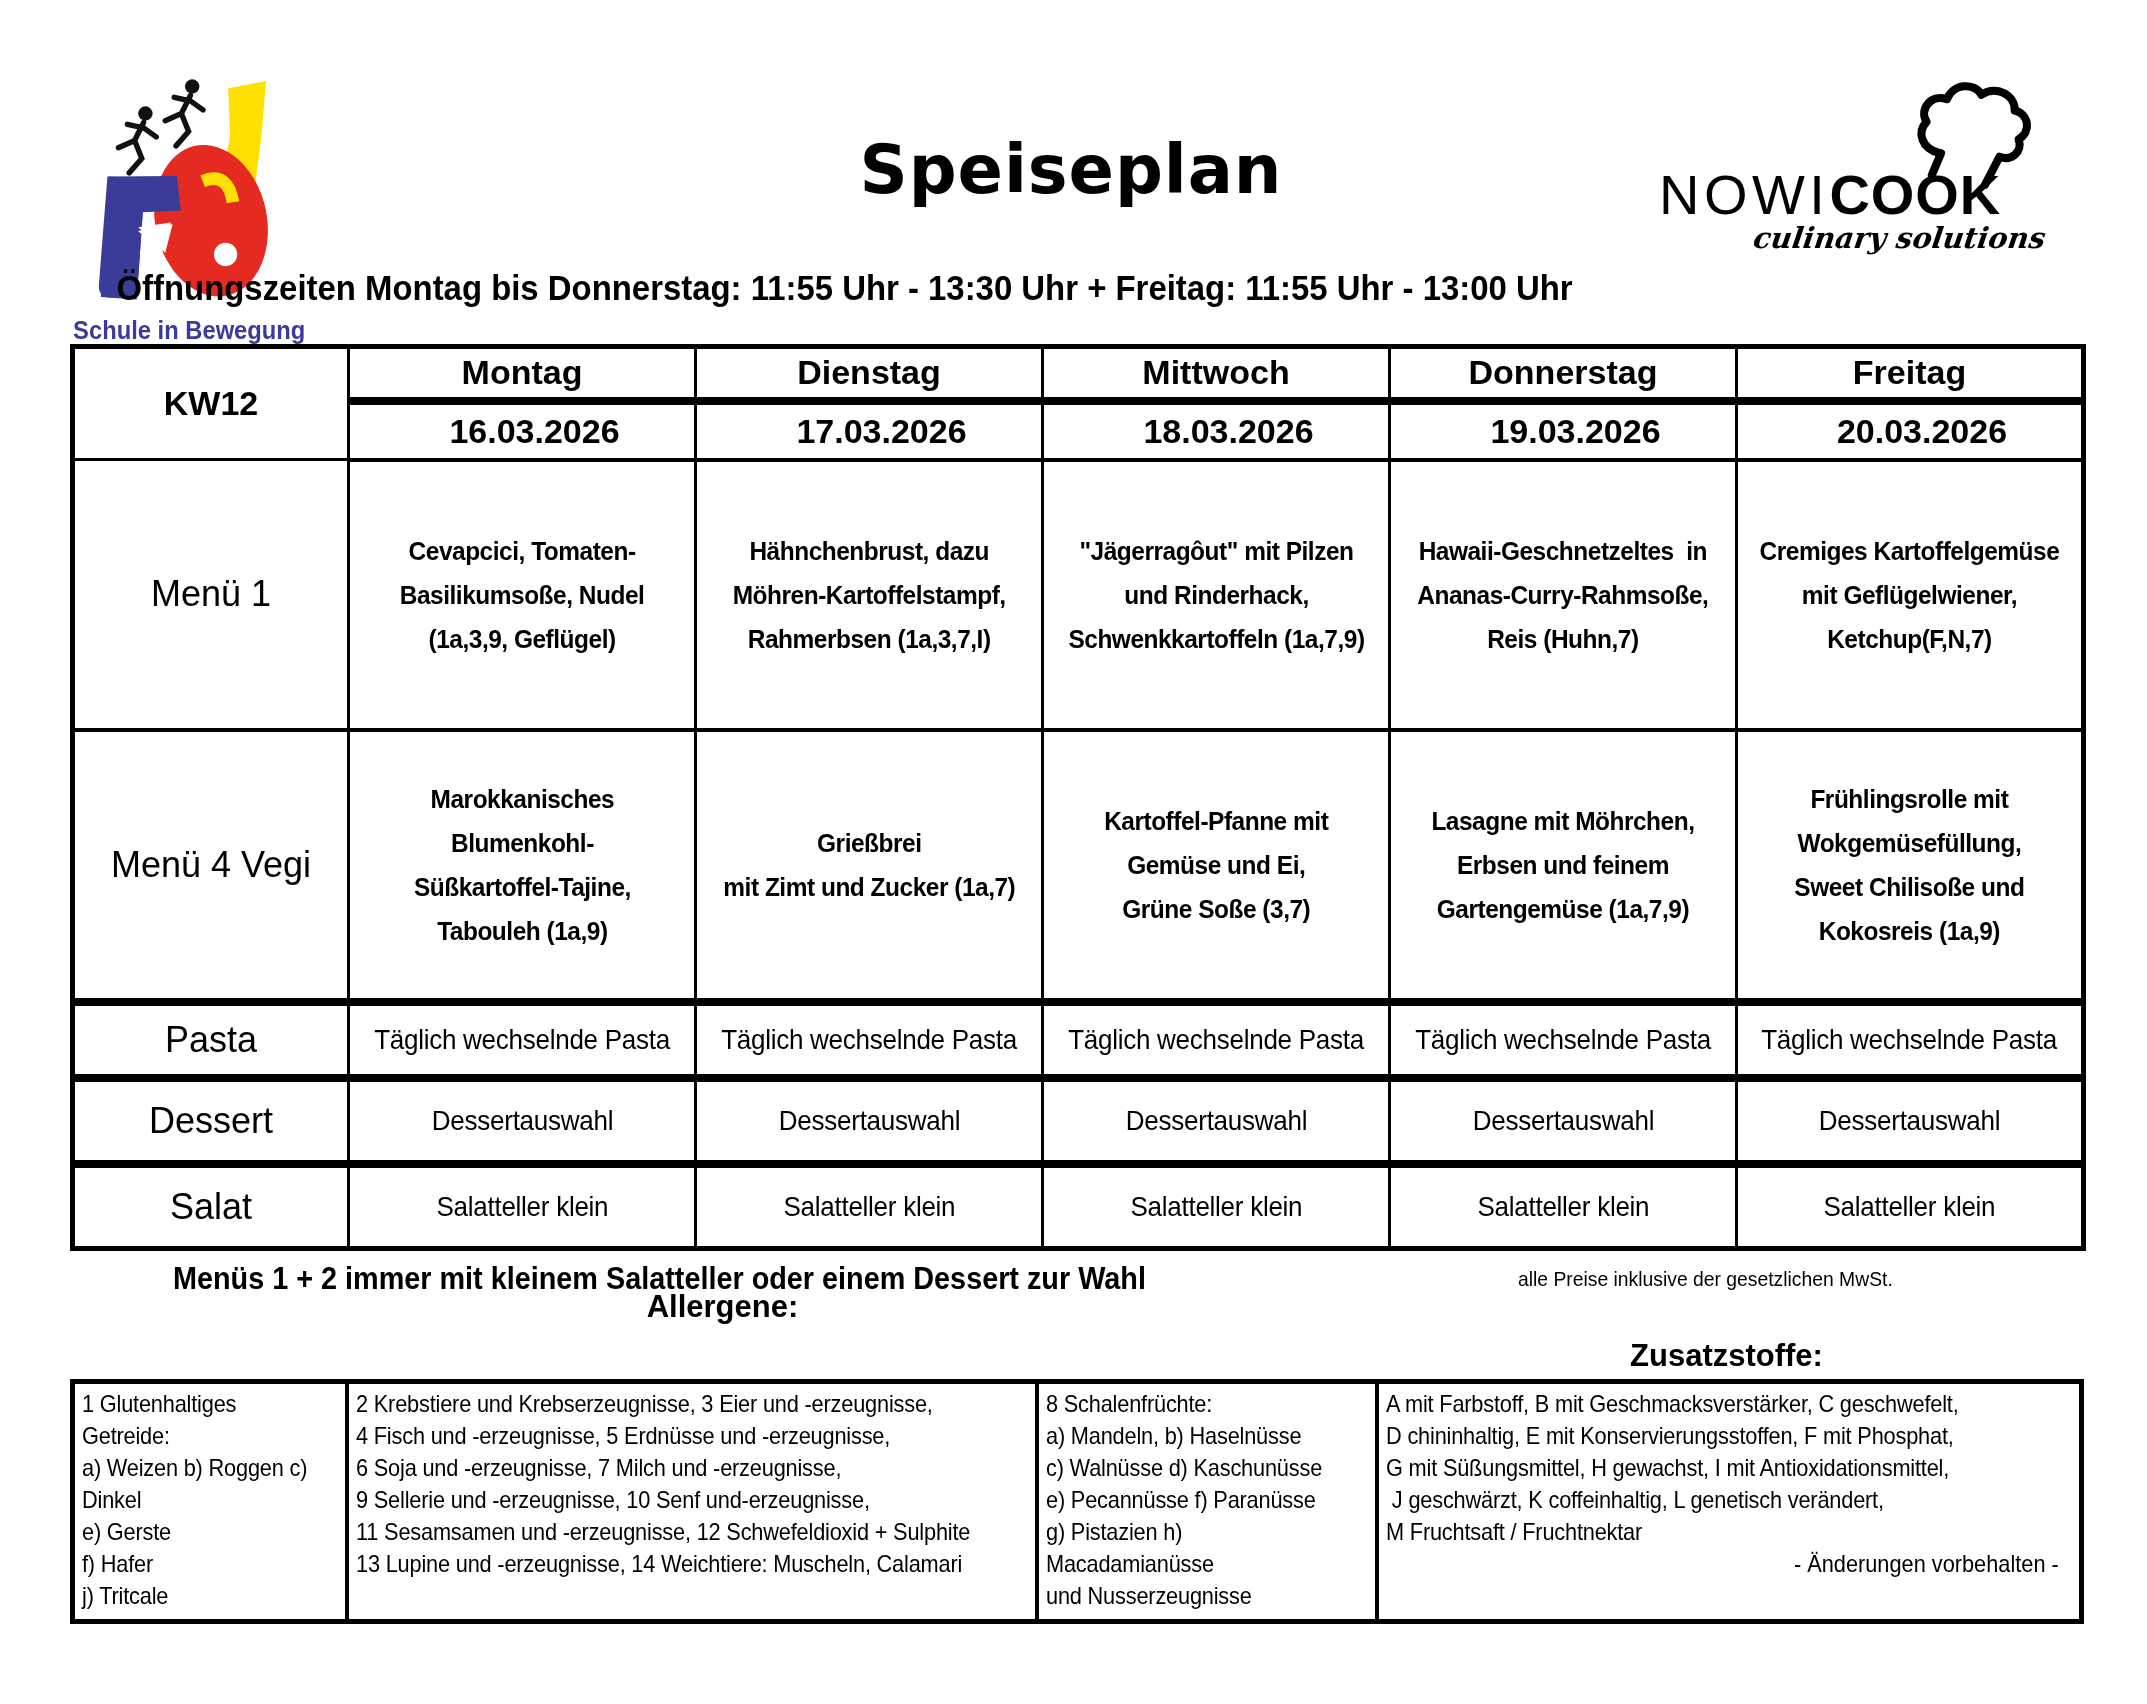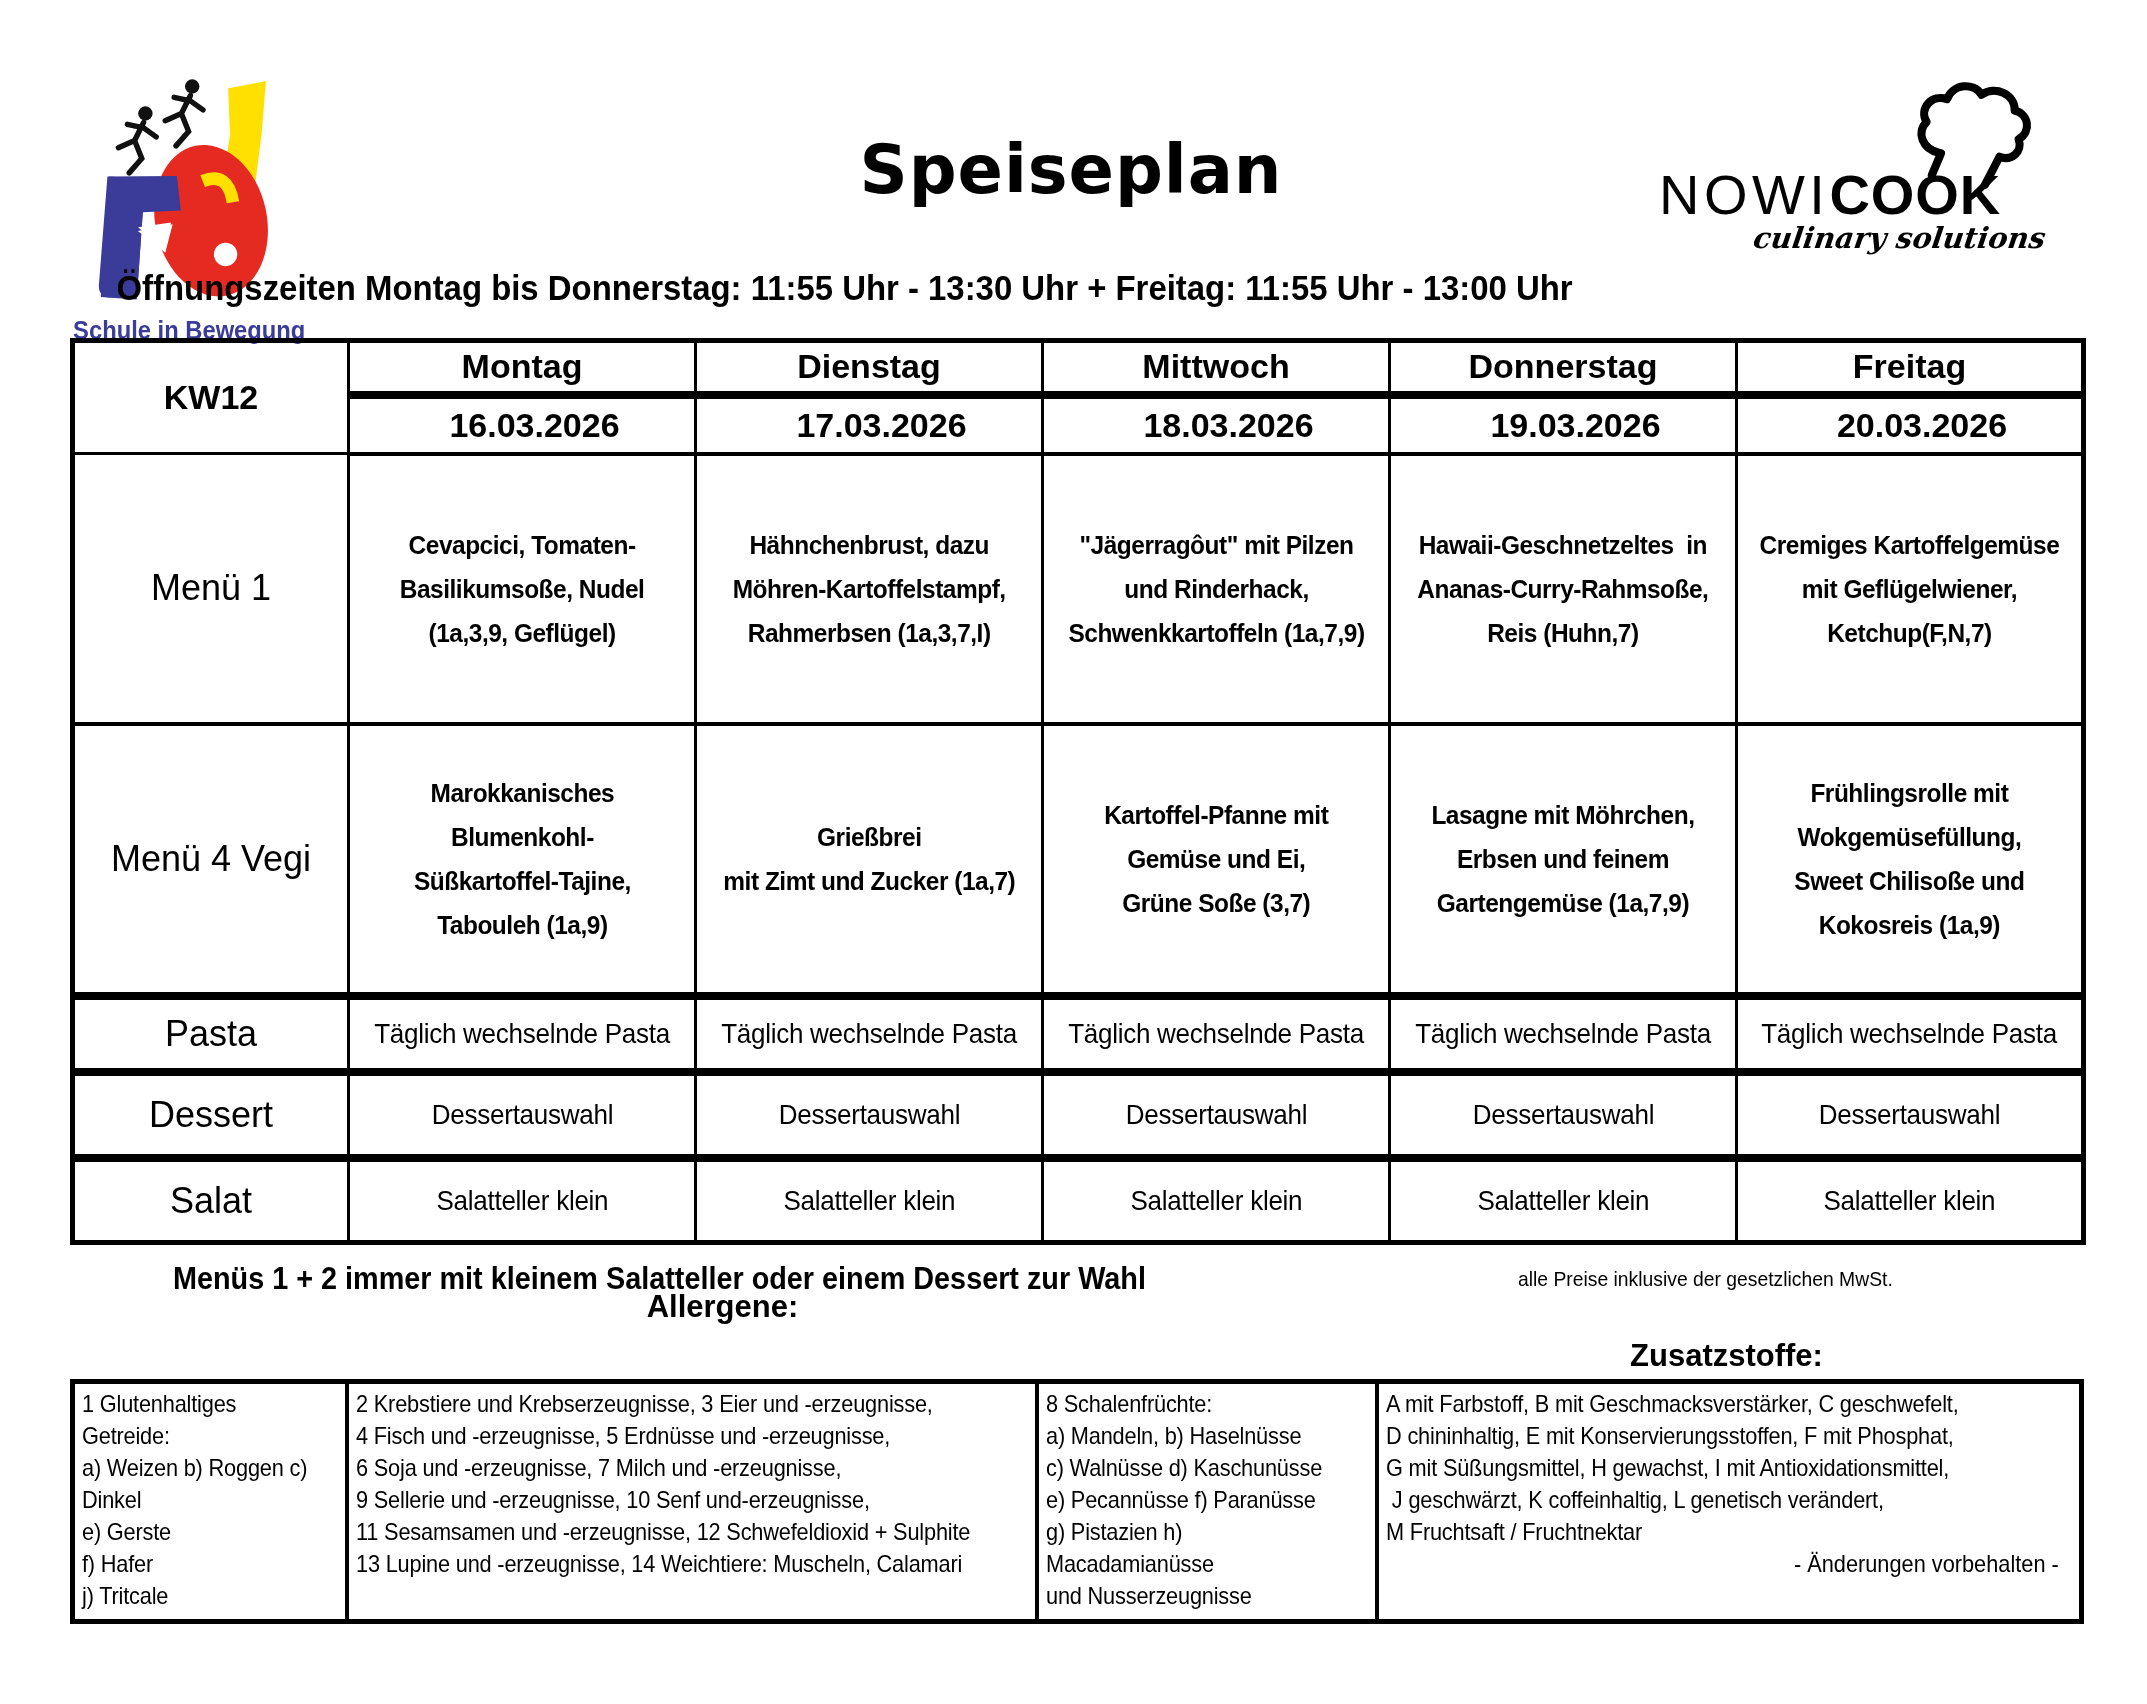--- a/index.html
+++ b/index.html
@@ -37,20 +37,21 @@
     position: absolute; left: 70px; top: 268px; width: 2009px; text-align: left;
     font-size: 35px; font-weight: bold;
   }
   .opening-hours > span { display:inline-block; transform: scaleX(0.94); white-space: nowrap; }
 
   
   .menu-table-wrap { position: absolute; left: 70px; top: 338px; }
   table.menu-table {
     border-collapse: collapse; table-layout: fixed; width: 2009px;
     border: 5.4px solid #000;
+    margin-top: 6px;
   }
   table.menu-table td { border: 3.6px solid #000; text-align: center; vertical-align: middle; overflow: hidden; }
   td.kw-cell      { font-size: 40px; font-weight: bold; }
   tr.r-daynames td { height: 54px; font-size: 34px; font-weight: bold; }
   tr.r-daynames td.day-cell { border-bottom-width: 8px; }
   tr.r-dates td   { height: 59px; font-size: 34px; font-weight: bold; border-bottom-width: 4.5px; padding-left: 25px; }
   tr.r-menu1 td   { height: 270px; border-bottom-width: 4.5px; }
   tr.r-menu2 td   { height: 272px; border-bottom-width: 8px; }
   tr.r-pasta td   { height: 76px;  border-bottom-width: 8px; }
   tr.r-dessert td { height: 86px;  border-bottom-width: 8px; }

